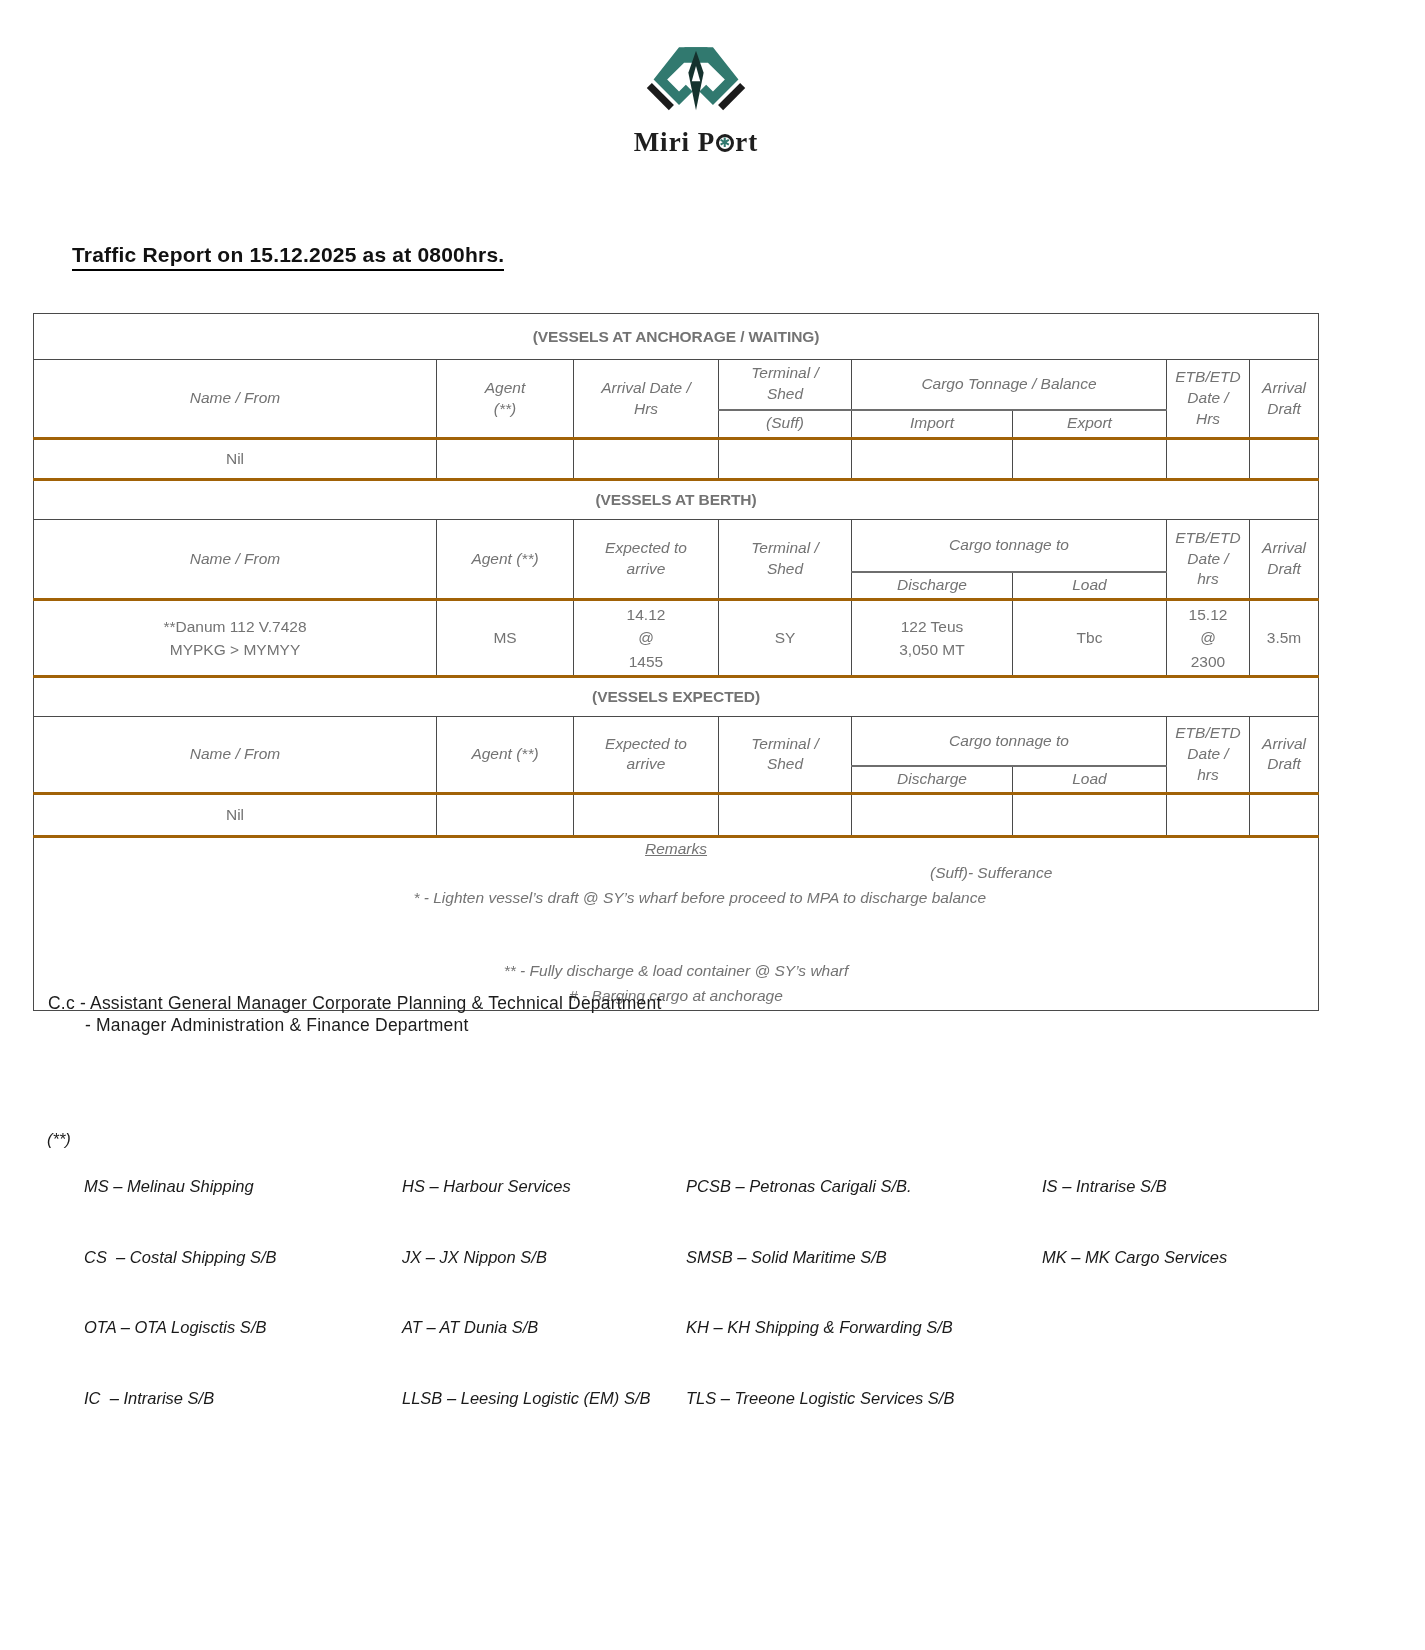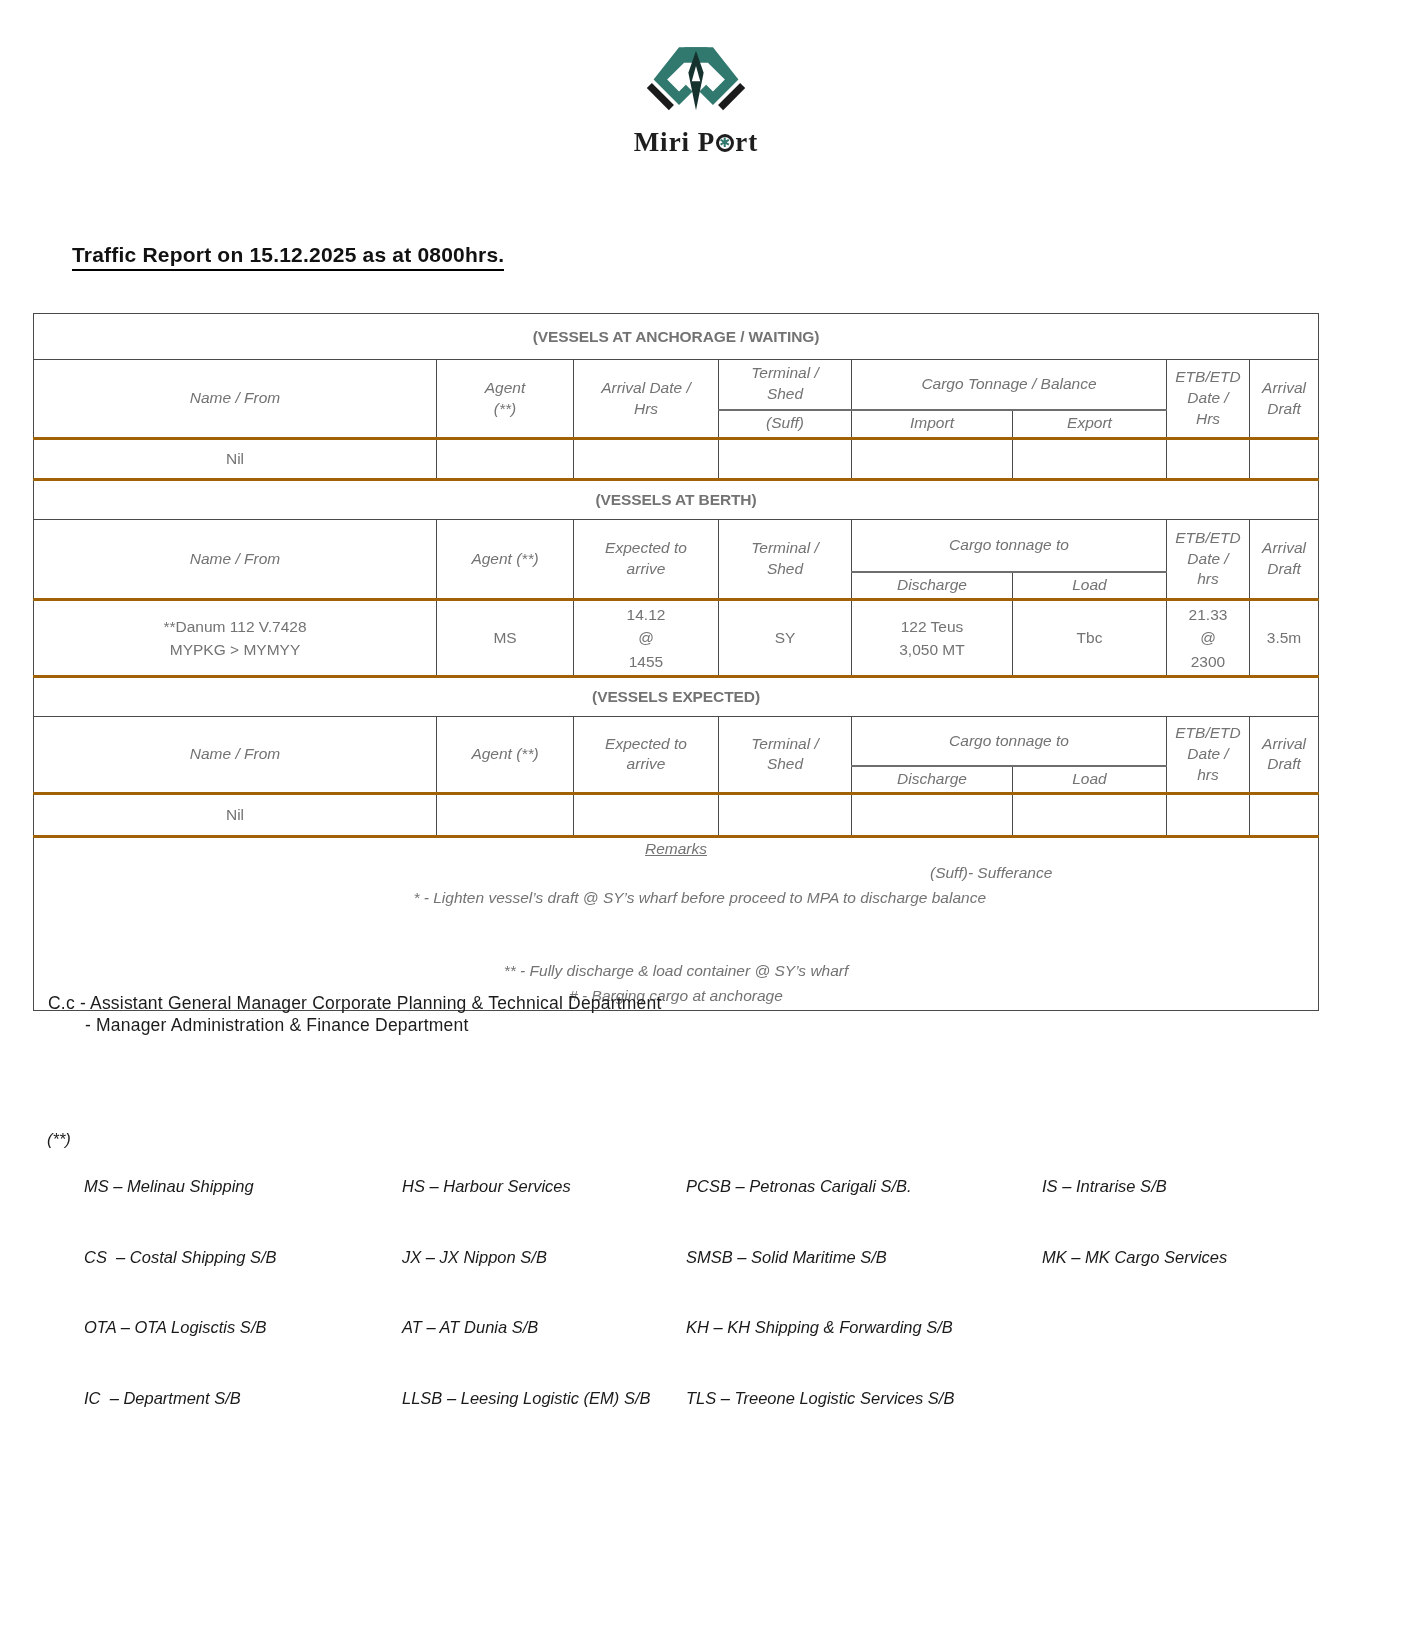--- a/index.html
+++ b/index.html
@@ -157,21 +157,21 @@
       <td class="ml vessel-name">**Danum 112 V.7428
 MYPKG &gt; MYMYY</td>
       <td>MS</td>
       <td class="ml">14.12
 @
 1455</td>
       <td>SY</td>
       <td class="ml">122 Teus
 3,050 MT</td>
       <td>Tbc</td>
-      <td class="ml">21.33
+      <td class="ml">15.12
 @
 2300</td>
       <td>3.5m</td>
     </tr>
 
     <tr class="sep" style="height:40px">
       <td class="band" colspan="8">(VESSELS EXPECTED)</td>
     </tr>
     <tr style="height:50px">
       <td class="hdr" rowspan="2">Name / From</td>
@@ -220,21 +220,21 @@
     <div class="cc-line">C.c - Assistant General Manager Corporate Planning &amp; Technical Department</div>
     <div class="cc-line indent">- Manager Administration &amp; Finance Department</div>
   </div>
 
   <div class="legend">
     <div class="legend-prefix">(**)</div>
     <div class="legend-col c1">
       <div>MS – Melinau Shipping</div>
       <div>CS  – Costal Shipping S/B</div>
       <div>OTA – OTA Logisctis S/B</div>
-      <div>IC  – Department S/B</div>
+      <div>IC  – Intrarise S/B</div>
     </div>
     <div class="legend-col c2">
       <div>HS – Harbour Services</div>
       <div>JX – JX Nippon S/B</div>
       <div>AT – AT Dunia S/B</div>
       <div>LLSB – Leesing Logistic (EM) S/B</div>
     </div>
     <div class="legend-col c3">
       <div>PCSB – Petronas Carigali S/B.</div>
       <div>SMSB – Solid Maritime S/B</div>

